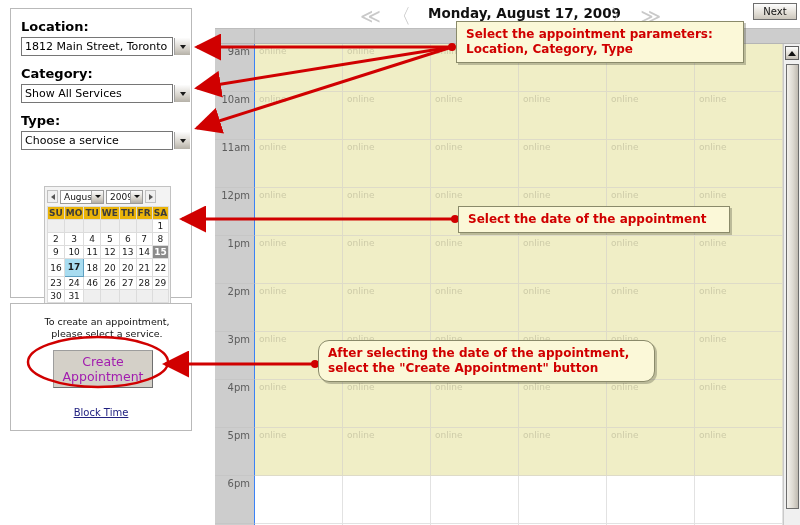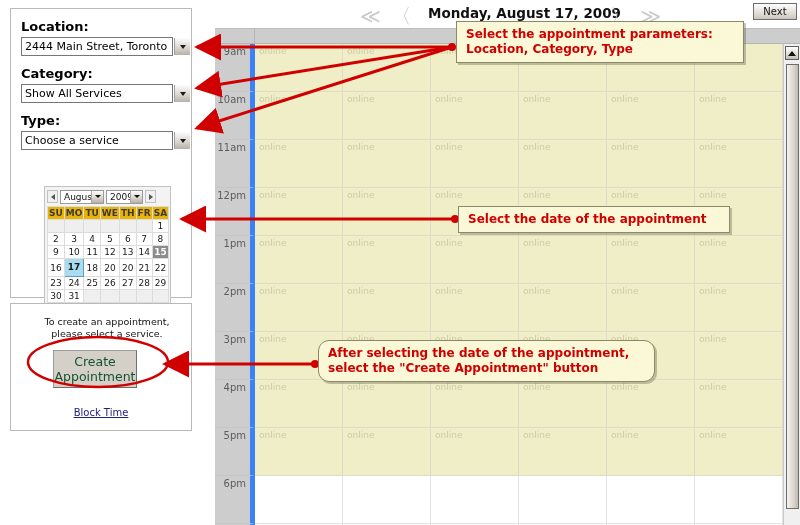--- a/index.html
+++ b/index.html
@@ -104,25 +104,25 @@
   #mc-grid td.today { background: #8c8c8c; color: #fff; font-weight: bold; }
   #mc-grid td.sel   { background: #a8dcf0; border: 1px solid #5e9fc0; font-weight: bold; }
 
   
   #hint-text {
     font-size: 9.5px; color: #111; text-align: center;
     line-height: 12px; margin: 12px 14px 8px 14px;
   }
   #create-btn {
     position: absolute; left: 42px; top: 46px;
-    width: 84px; height: 38px;
+    width: 100px; height: 38px;
     background: #d4d0c8;
     border: 1px solid #9d9d9d;
     border-right-color: #6f6f6f; border-bottom-color: #6f6f6f;
-    color: #14532d;
+    color: #a21caf;
     font-size: 12.5px; line-height: 15px;
     display: flex; align-items: center; justify-content: center;
     text-align: center;
   }
   #block-time {
     position: absolute; left: 0; right: 0; top: 103px;
     text-align: center;
     font-size: 10px; color: #202080;
     text-decoration: underline;
   }
@@ -155,21 +155,21 @@
     font-size: 13px; color: #6e6e6e;
     display: flex; align-items: center; justify-content: center;
     border-right: 1px solid #bdbdbd;
     margin-top: 42px;
   }
   #sched-body { position: relative; }
   .srow { display: flex; height: 48px; }
   .srow .gutter {
     width: 40px; flex: none;
     background: #cdcdcd;
-    border-right: 5px solid #3b82f6;
+    border-right: 1px solid #3b82f6;
     border-bottom: 1px solid #c6c6c6;
     font-size: 10px; color: #5c5c5c;
     text-align: right; padding: 2px 4px 0 0;
   }
   .srow .cell {
     flex: 1 1 0; min-width: 0;
     border-right: 1px solid #dedbc8;
     border-bottom: 1px solid #dedbc8;
     background: #f0eec6;
     font-size: 9px; color: #cdcba8;
@@ -227,21 +227,21 @@
 </style>
 </head>
 <body>
 
 <div id="root">
 
   <div class="panel" id="params-panel">
 
     <div class="field-label" style="margin-top:10px;">Location:</div>
     <div class="sel-wrap">
-      <div class="sel">2444 Main Street, Toronto</div>
+      <div class="sel">1812 Main Street, Toronto</div>
       <div class="sel-btn">
           <i></i>
         </div>
     </div>
 
     <div class="field-label">Category:</div>
     <div class="sel-wrap">
       <div class="sel">Show All Services</div>
       <div class="sel-btn">
           <i></i>
@@ -322,21 +322,21 @@
               <td class="sel">17</td>
               <td>18</td>
               <td>20</td>
               <td>20</td>
               <td>21</td>
               <td>22</td>
             </tr>
             <tr>
               <td>23</td>
               <td>24</td>
-              <td>25</td>
+              <td>46</td>
               <td>26</td>
               <td>27</td>
               <td>28</td>
               <td>29</td>
             </tr>
             <tr>
               <td>30</td>
               <td>31</td>
               <td class="empty"></td>
               <td class="empty"></td>

